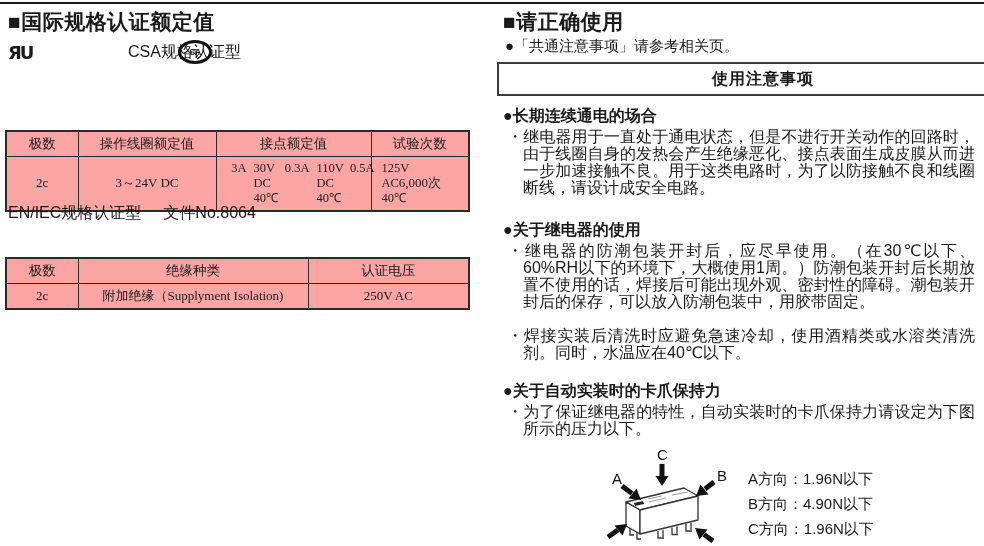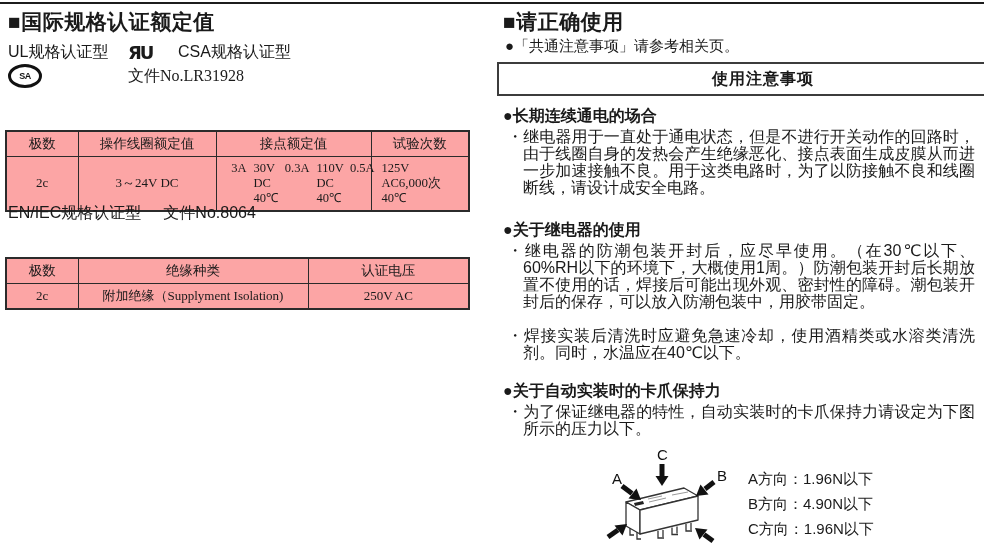--- a/index.html
+++ b/index.html
@@ -78,26 +78,24 @@
   svg text { font-family:"Liberation Sans", sans-serif; }
 </style>
 </head>
 <body>
 
 <div class="abs top-rule"></div>
 
 <div class="abs sec-title" style="left:8px; top:8px;">■国际规格认证额定值</div>
 
 <div class="abs cert-grid">
-  <span class="cert-label">UL规格认证型</span>
   <span class="ul-mark">ЯU</span>
 
   <span class="cert-label">CSA规格认证型</span>
   <span class="csa-mark">SA</span>
-  <span class="cert-file serif">文件No.LR31928</span>
 </div>
 
 <table class="abs spec t1">
   <colgroup>
       <col style="width:72px">
       <col style="width:138px">
       <col style="width:155px">
       <col style="width:98px">
     </colgroup>
   <thead>

